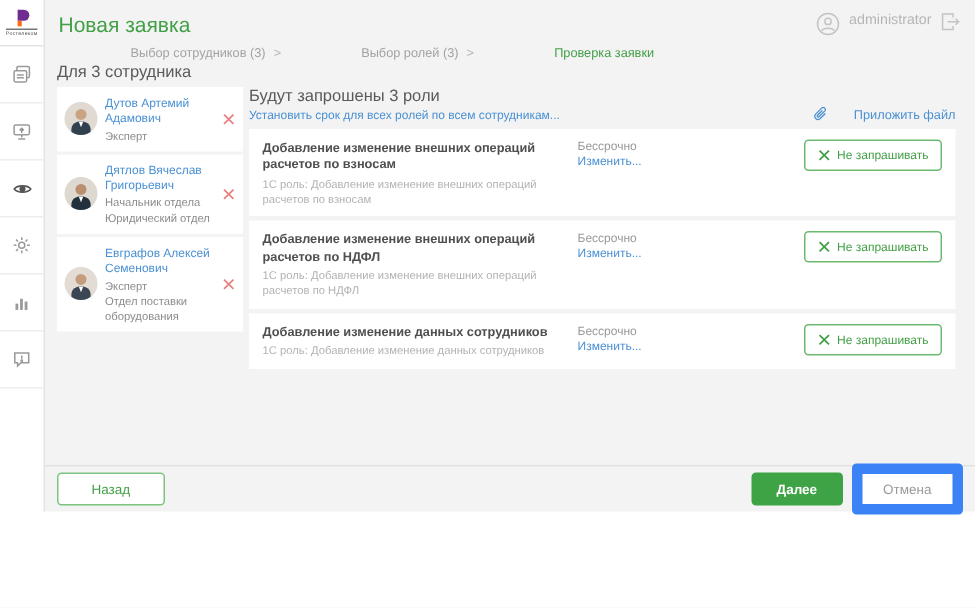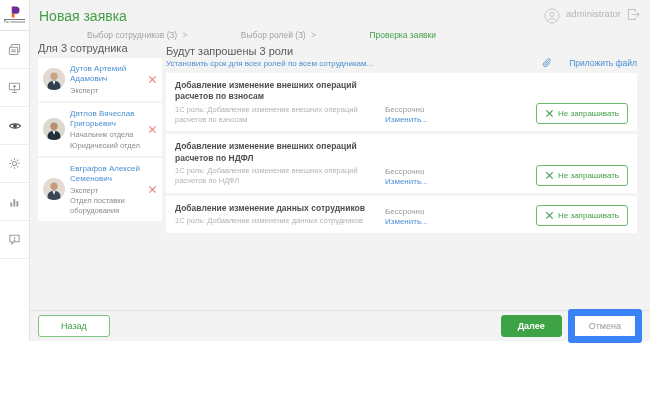--- a/index.html
+++ b/index.html
@@ -36,22 +36,22 @@
   .emp-info{flex:1;min-width:0;padding-top:1px;}
   .emp-name{color:#4a90d2;font-size:8px;line-height:1.3;cursor:pointer;}
   .emp-pos,.emp-dept{color:#8c8c8c;font-size:7.5px;line-height:1.3;margin-top:1px;}
   .emp-remove{align-self:center;margin-left:2px;cursor:pointer;flex:none;display:flex;}
 
   
   .roles{position:absolute;left:166px;top:42px;width:471px;}
   .roles-header{display:flex;justify-content:space-between;align-items:flex-end;margin-bottom:5px;}
   .set-term{font-size:8px;color:#4a90d2;margin-top:2px;cursor:pointer;}
   .attach{font-size:8.5px;color:#4a90d2;display:flex;align-items:center;gap:17px;
-          margin-top:16px;cursor:pointer;}
-  .role-row{background:#fff;margin-bottom:3px;padding:7px 9px;display:flex;align-items:flex-end;}
+          margin-top:29px;cursor:pointer;}
+  .role-row{background:#fff;margin-bottom:3px;padding:7px 9px;display:flex;align-items:flex-start;}
   .role-main{width:196px;margin-right:14px;}
   .role-title{font-size:8.5px;font-weight:bold;color:#4f4f4f;line-height:1.35;cursor:default;}
   .role-sub{font-size:7.5px;color:#b3b3b3;line-height:1.3;margin-top:2px;}
   .role-term{width:92px;font-size:8px;}
   .term-value{color:#999;}
   .term-change{color:#4a90d2;margin-top:1px;cursor:pointer;}
   .role-decline{margin-left:auto;border:1px solid #6cba70;border-radius:3px;background:#fff;
                 color:#43a047;font-size:8px;padding:5px 8px;display:flex;align-items:center;
                 gap:4px;cursor:pointer;flex:none;font-family:inherit;}
 

